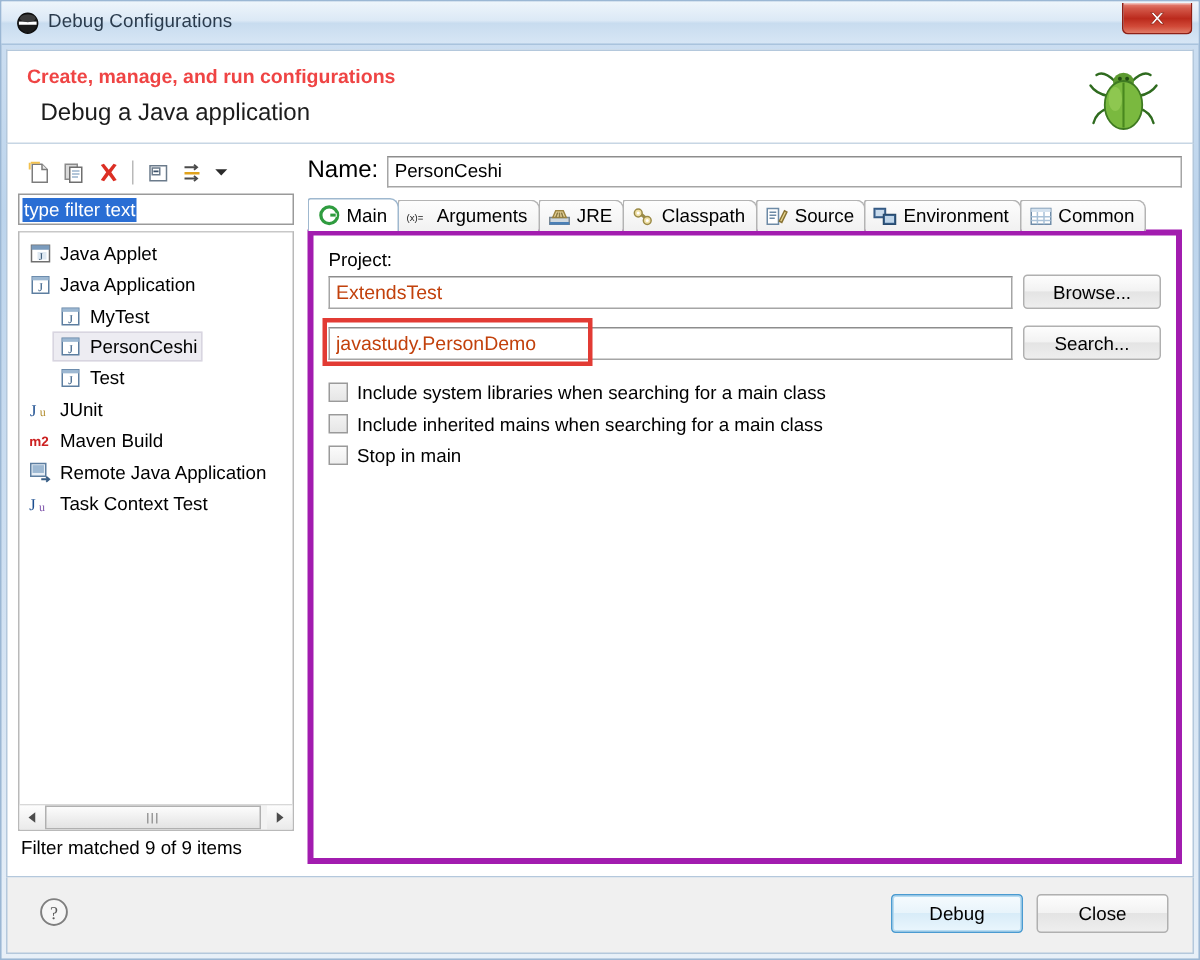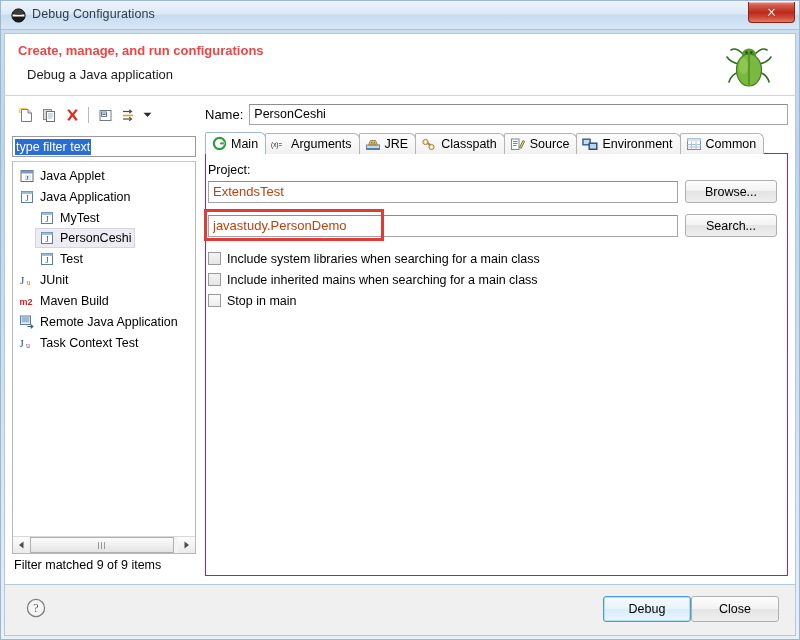--- a/index.html
+++ b/index.html
@@ -66,21 +66,21 @@
     border-bottom: 1px solid #c7d6e4;
     position: relative;
   }
   .header-title {
     position: absolute; left: 13px; top: 9px;
     font-size: 13px; font-weight: bold;
     color: #ef4444;
   }
   .header-sub {
     position: absolute; left: 22px; top: 33px;
-    font-size: 13px;
+    font-size: 16px;
     color: #1c1c1c;
   }
   .bug-icon { position: absolute; right: 18px; top: 4px; }
 
   
   .body-area {
     flex: 1 1 auto;
     margin: 0 3px;
     background: #ffffff;
     border: 1px solid #b4c8dc;
@@ -113,21 +113,21 @@
     background: #b9b9b9;
     margin: 0 4px;
   }
   .tb-arrow {
     width: 14px; height: 22px;
     display: flex; align-items: center; justify-content: center;
     cursor: pointer;
   }
 
   .filter-box {
-    margin-top: 8px;
+    margin-top: 1px;
     height: 21px;
     border: 1px solid #9a9a9a;
     background: #fff;
     display: flex; align-items: center;
     padding: 0 2px;
   }
   .filter-text {
     font-size: 12.5px;
     background: #2a6ed4;
     color: #ffffff;
@@ -212,21 +212,21 @@
     flex: 1 1 auto;
     margin-left: 9px;
     display: flex; flex-direction: column;
     position: relative;
   }
   .name-row {
     height: 24px;
     display: flex; align-items: center;
     gap: 6px;
   }
-  .name-label { font-size: 13px; }
+  .name-label { font-size: 16px; }
   .name-input {
     flex: 1 1 auto;
     height: 21px;
     border: 1px solid #a5a5a5;
     border-top-color: #8d8d8d;
     background: #fff;
     font-family: "Liberation Sans", sans-serif;
     font-size: 12.5px;
     padding: 0 4px;
     color: #000;
@@ -263,24 +263,24 @@
   }
   .tab .tabicon {
     width: 16px; height: 16px;
     margin-right: 4px;
     flex: 0 0 16px;
     display: flex; align-items: center; justify-content: center;
   }
 
   .tabpanel {
     flex: 1 1 auto;
-    border: 1px solid #a21caf;
+    border: 4px solid #a21caf;
     background: #ffffff;
     margin-top: -1px;
-    padding: 9px 10px 0 2px;
+    padding: 9px 10px 0 10px;
     position: relative;
   }
   .field-label {
     font-size: 12.5px;
     margin-bottom: 3px;
   }
   .field-row {
     display: flex;
     gap: 7px;
     align-items: center;
@@ -360,21 +360,21 @@
     position: relative;
     display: flex; align-items: center;
   }
   .help-btn {
     position: absolute; left: 20px; top: 12px;
     width: 22px; height: 22px;
     cursor: pointer;
   }
   .footer-btns {
     position: absolute; right: 16px; top: 11px;
-    display: flex; 
+    display: flex; gap: 9px;
   }
   .footer-btns .btn { height: 26px; min-width: 88px; }
 </style>
 </head>
 <body>
 
 <div class="window">
 
   <div class="titlebar">
     <span class="titlebar-icon">

